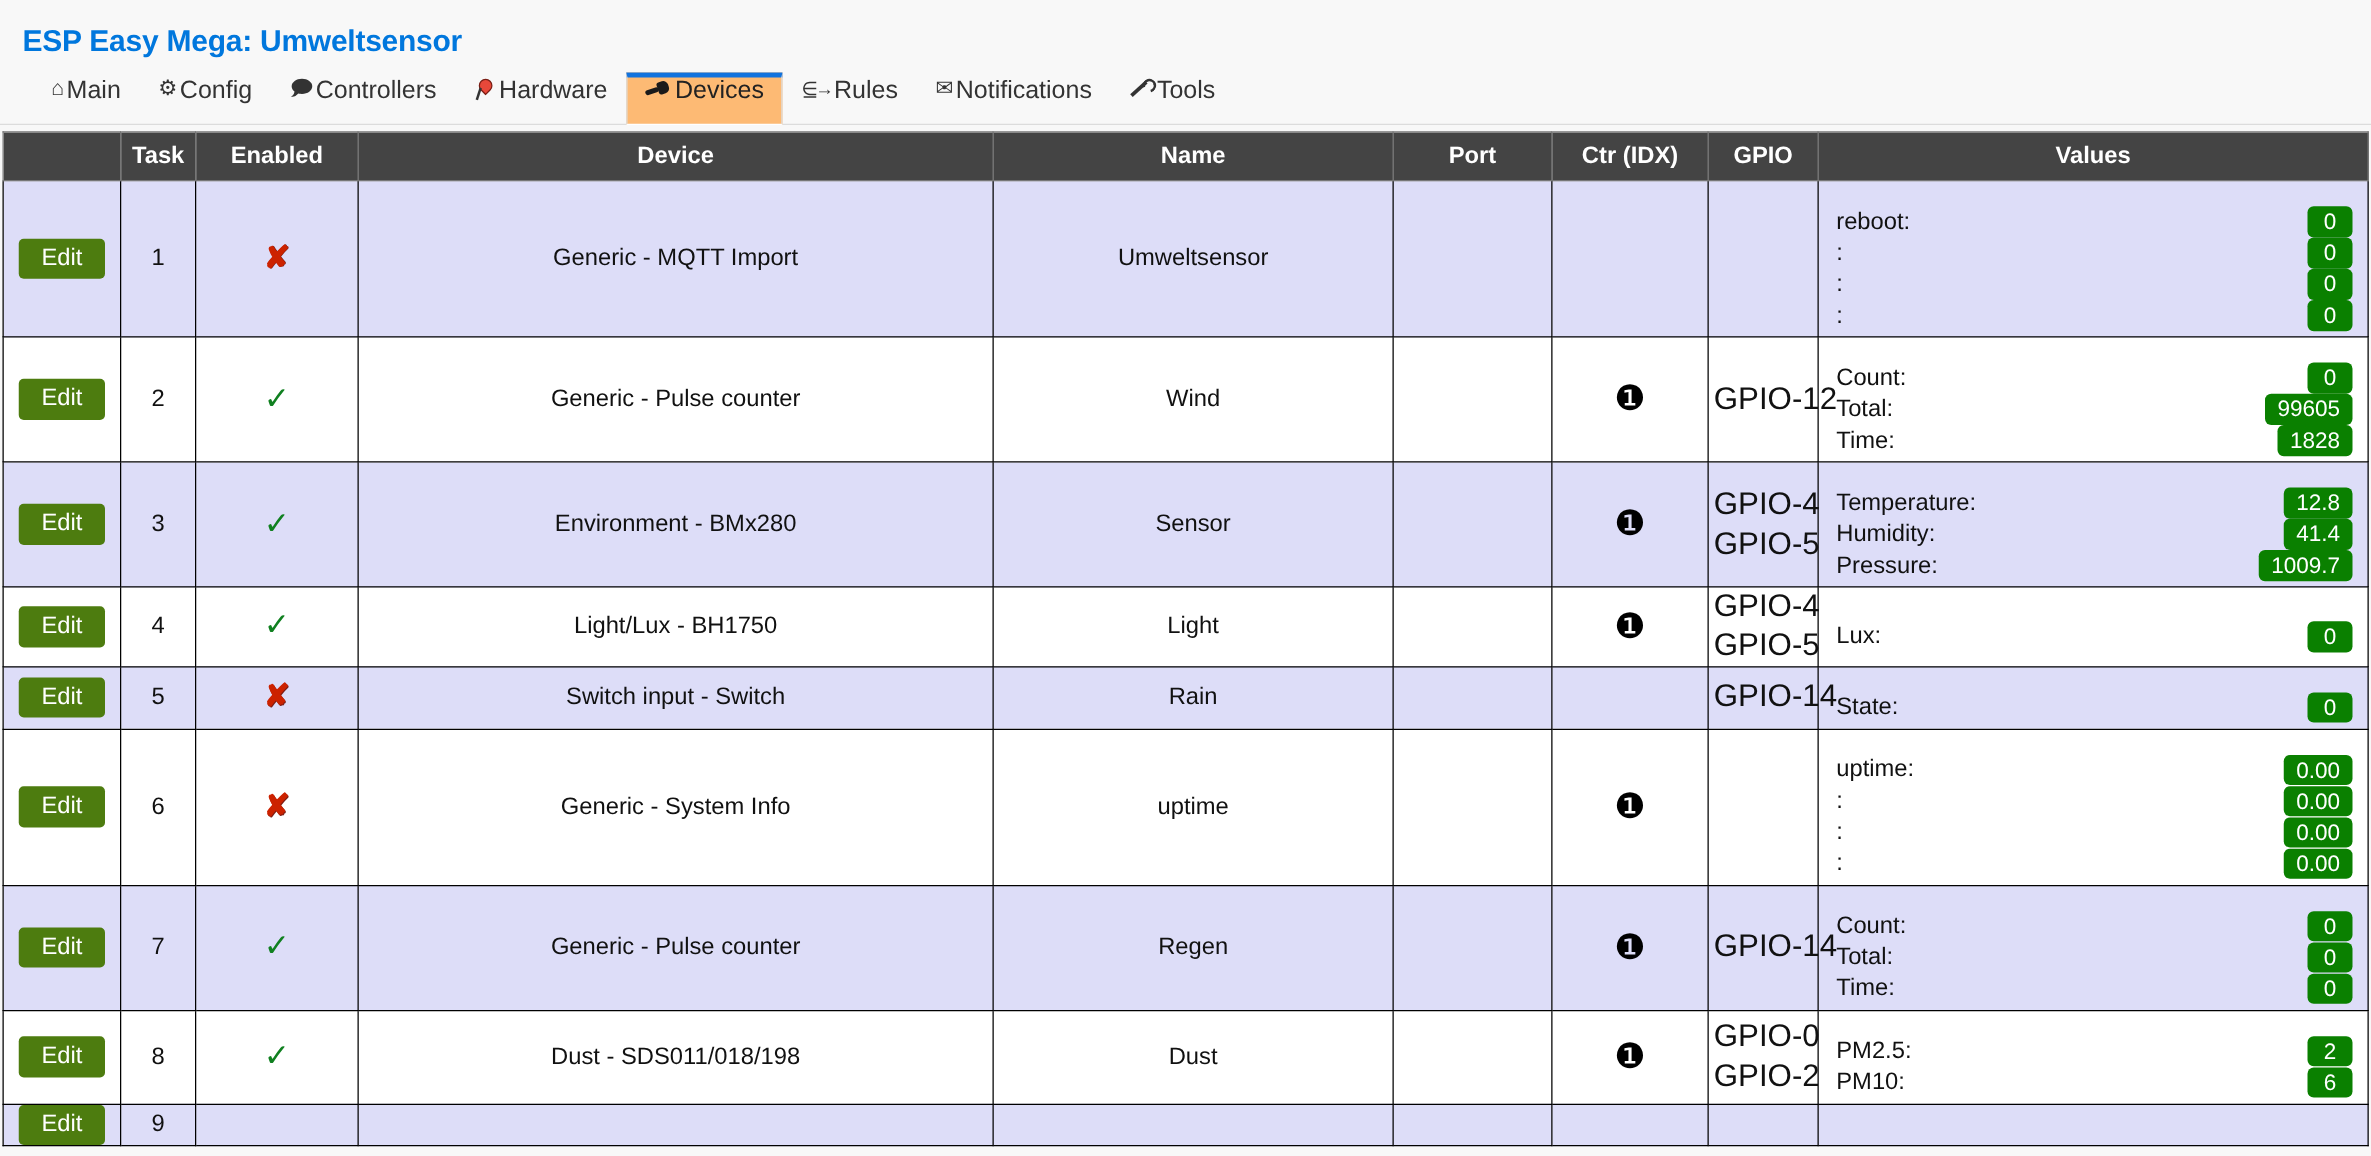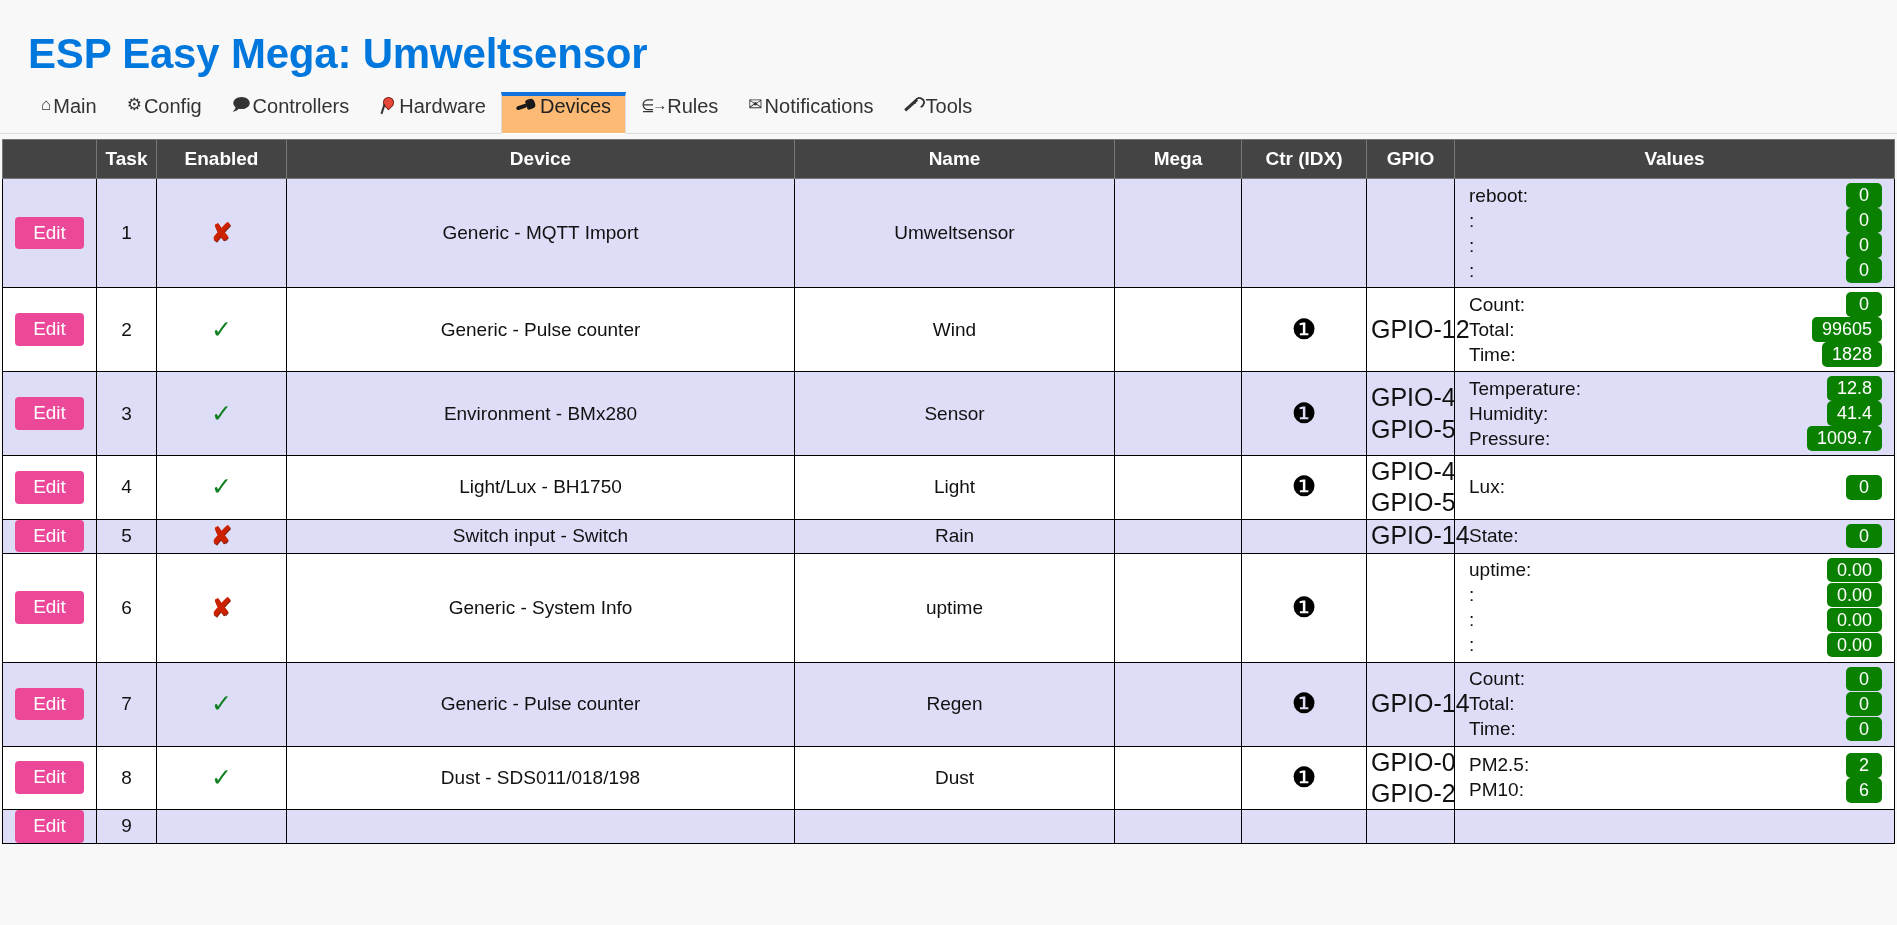--- a/index.html
+++ b/index.html
@@ -15,24 +15,24 @@
     width: 1897px;
     height: 925px;
     position: relative;
     background: #f8f8f8;
     overflow: hidden;
   }
 
   
   .page-title {
     color: #07D;
-    font-size: 42px;
+    font-size: 24px;
     font-weight: bold;
     padding: 18px 0 0 16px;
-    margin: 12px;
+    margin: 2px;
     letter-spacing: -0.2px;
     white-space: nowrap;
   }
 
   
   .tabbar {
     display: flex;
     align-items: flex-end;
     height: 44px;
     padding-left: 26px;
@@ -160,21 +160,21 @@
   .c-enab   { width: 130px; }
   .c-dev    { width: 508px; }
   .c-name   { width: 320px; }
   .c-port   { width: 127px; }
   .c-ctr    { width: 125px; }
   .c-gpio   { width: 88px; }
   .c-val    { width: auto; }
 
   .edit-btn {
     display: inline-block;
-    background: #ec4899;
+    background: #4d7c0f;
     color: #fff;
     font-size: 19px;
     font-family: "Liberation Sans", sans-serif;
     border: none;
     border-radius: 4px;
     padding: 6px 18px;
     cursor: pointer;
     line-height: 1.1;
   }
   .mark-x {
@@ -196,21 +196,21 @@
   }
   .gpio-cell { font-size: 25px; line-height: 1.25; white-space: nowrap; }
 
   td.valcell {
     text-align: left;
     padding: 0;
     vertical-align: middle;
   }
   .vlist {
     display: block;
-    padding: 4px 8px 4px 10px;
+    padding: 20px 8px 4px 10px;
   }
   .vrow {
     display: flex;
     align-items: center;
     justify-content: space-between;
     height: 25px;
   }
   .vlabel { font-size: 19px; color: #111; white-space: nowrap; }
   .vbadge {
     background: #0a8000;
@@ -278,21 +278,21 @@
         <col class="c-gpio">
         <col class="c-val">
     </colgroup>
     <thead>
       <tr id="headrow">
           <th></th>
           <th>Task</th>
           <th>Enabled</th>
           <th>Device</th>
           <th>Name</th>
-          <th>Mega</th>
+          <th>Port</th>
           <th>Ctr (IDX)</th>
           <th>GPIO</th>
           <th>Values</th>
         </tr>
     </thead>
     <tbody id="bodyrows">
         <tr class="alt">
           <td><button class="edit-btn">Edit</button></td>
           <td>1</td>
           <td><span class="mark-x">✘</span></td>

